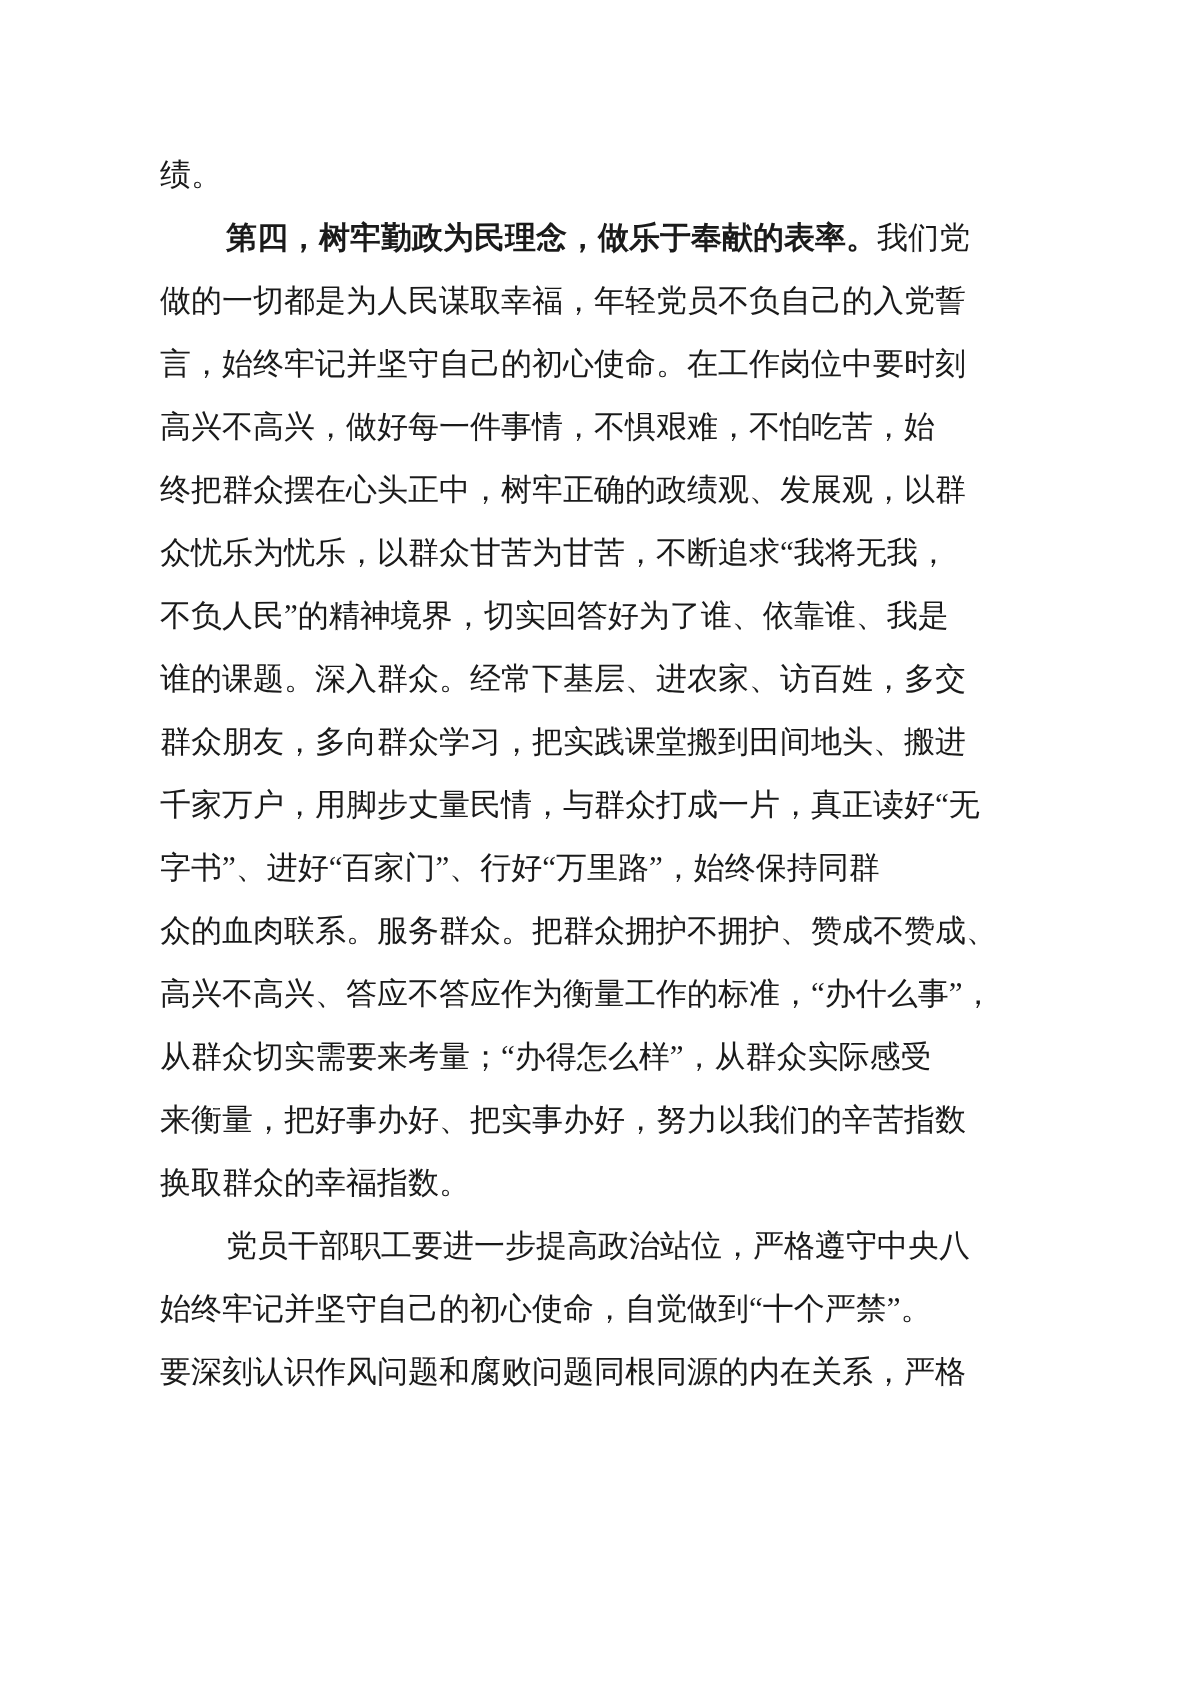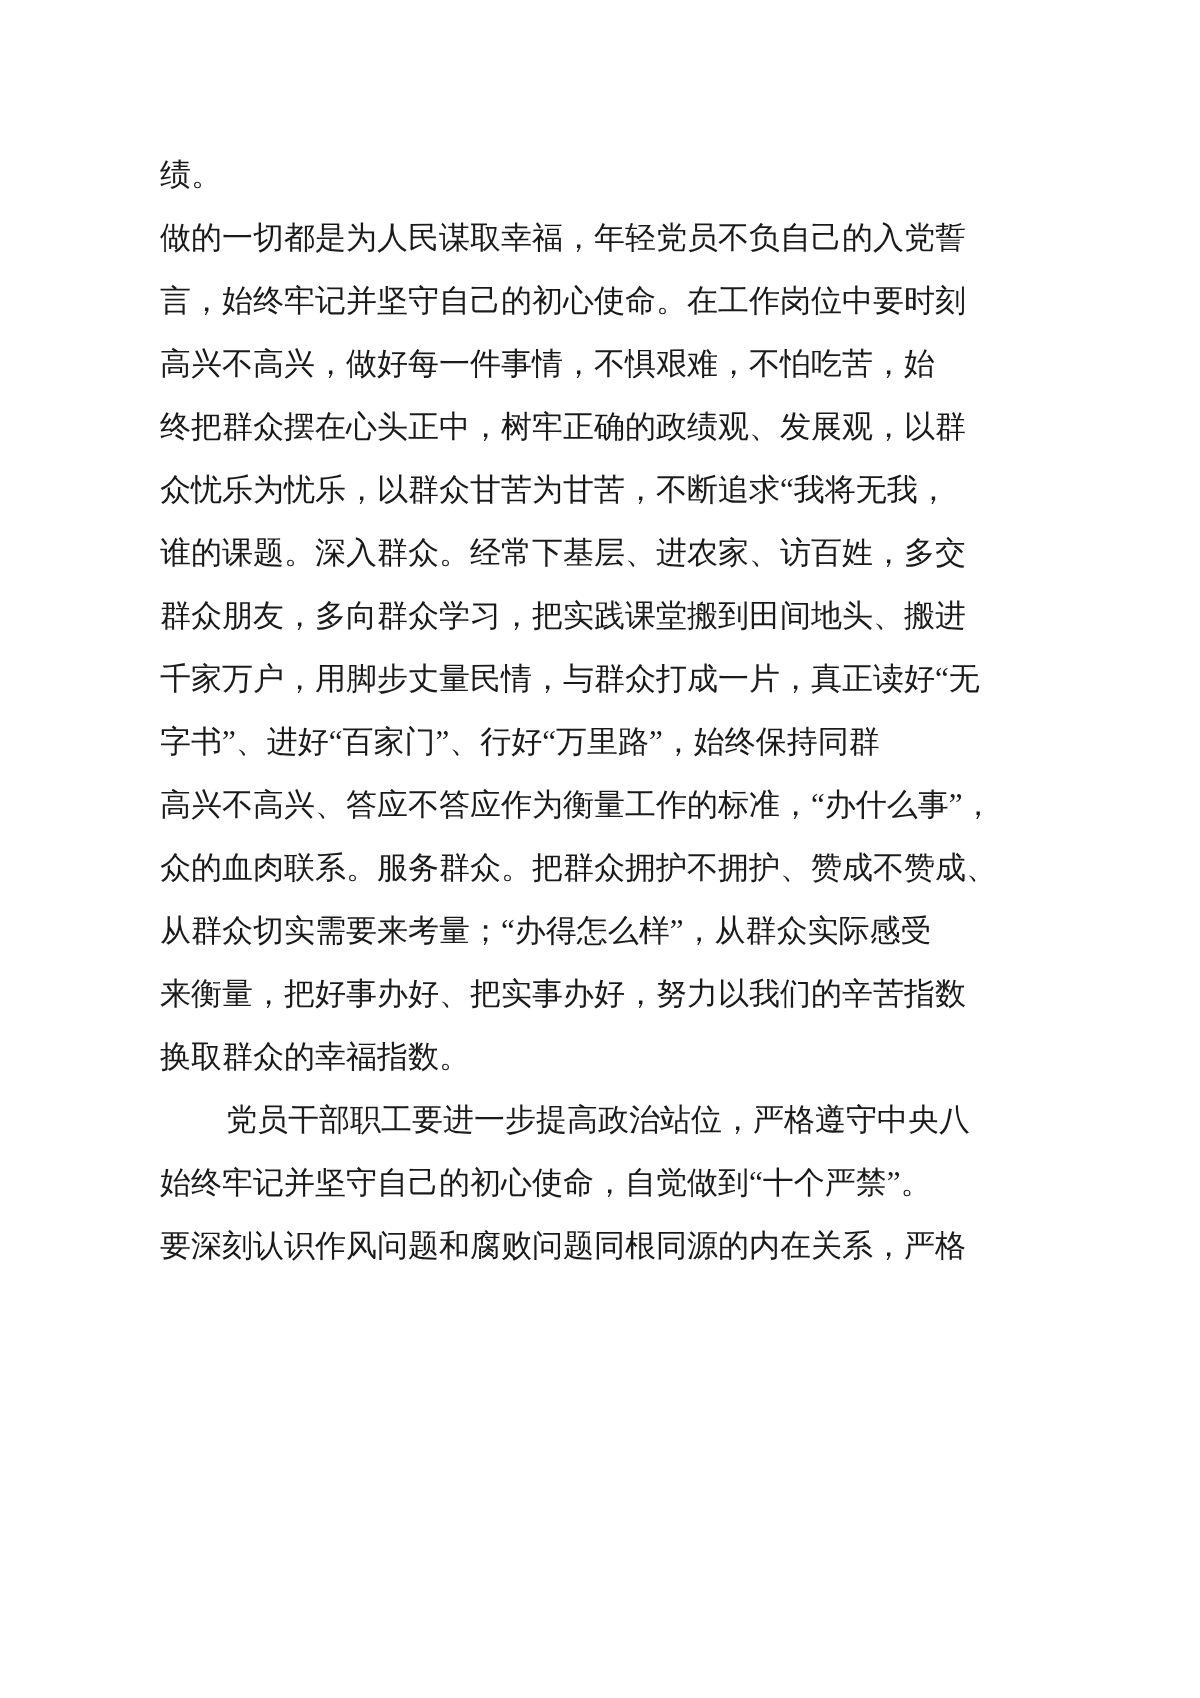--- a/index.html
+++ b/index.html
@@ -38,31 +38,33 @@
   .run-normal {
     font-weight: normal;
   }
 </style>
 </head>
 <body>
 
 <div class="page">
   <div class="text-block" id="text-block" style="color: rgb(26, 26, 26);">
       <div class="line"><span class="run-normal">绩。</span></div>
+      <div class="line indent justify"><span class="run-bold">第四，树牢勤政为民理念，做乐于奉献的表率。</span><span class="run-normal">我们党</span></div>
       <div class="line justify"><span class="run-normal">做的一切都是为人民谋取幸福，年轻党员不负自己的入党誓</span></div>
       <div class="line justify"><span class="run-normal">言，始终牢记并坚守自己的初心使命。在工作岗位中要时刻</span></div>
       <div class="line justify"><span class="run-normal">高兴不高兴，做好每一件事情，不惧艰难，不怕吃苦，始</span></div>
       <div class="line justify"><span class="run-normal">终把群众摆在心头正中，树牢正确的政绩观、发展观，以群</span></div>
       <div class="line justify"><span class="run-normal">众忧乐为忧乐，以群众甘苦为甘苦，不断追求“我将无我，</span></div>
+      <div class="line justify"><span class="run-normal">不负人民”的精神境界，切实回答好为了谁、依靠谁、我是</span></div>
       <div class="line justify"><span class="run-normal">谁的课题。深入群众。经常下基层、进农家、访百姓，多交</span></div>
       <div class="line justify"><span class="run-normal">群众朋友，多向群众学习，把实践课堂搬到田间地头、搬进</span></div>
       <div class="line justify"><span class="run-normal">千家万户，用脚步丈量民情，与群众打成一片，真正读好“无</span></div>
       <div class="line justify"><span class="run-normal">字书”、进好“百家门”、行好“万里路”，始终保持同群</span></div>
+      <div class="line justify"><span class="run-normal">众的血肉联系。服务群众。把群众拥护不拥护、赞成不赞成、</span></div>
       <div class="line justify"><span class="run-normal">高兴不高兴、答应不答应作为衡量工作的标准，“办什么事”，</span></div>
-      <div class="line justify"><span class="run-normal">众的血肉联系。服务群众。把群众拥护不拥护、赞成不赞成、</span></div>
       <div class="line justify"><span class="run-normal">从群众切实需要来考量；“办得怎么样”，从群众实际感受</span></div>
       <div class="line justify"><span class="run-normal">来衡量，把好事办好、把实事办好，努力以我们的辛苦指数</span></div>
       <div class="line"><span class="run-normal">换取群众的幸福指数。</span></div>
       <div class="line indent justify"><span class="run-normal">党员干部职工要进一步提高政治站位，严格遵守中央八</span></div>
       <div class="line justify"><span class="run-normal">始终牢记并坚守自己的初心使命，自觉做到“十个严禁”。</span></div>
       <div class="line justify"><span class="run-normal">要深刻认识作风问题和腐败问题同根同源的内在关系，严格</span></div>
     </div>
 </div>
 
 </body></html>

